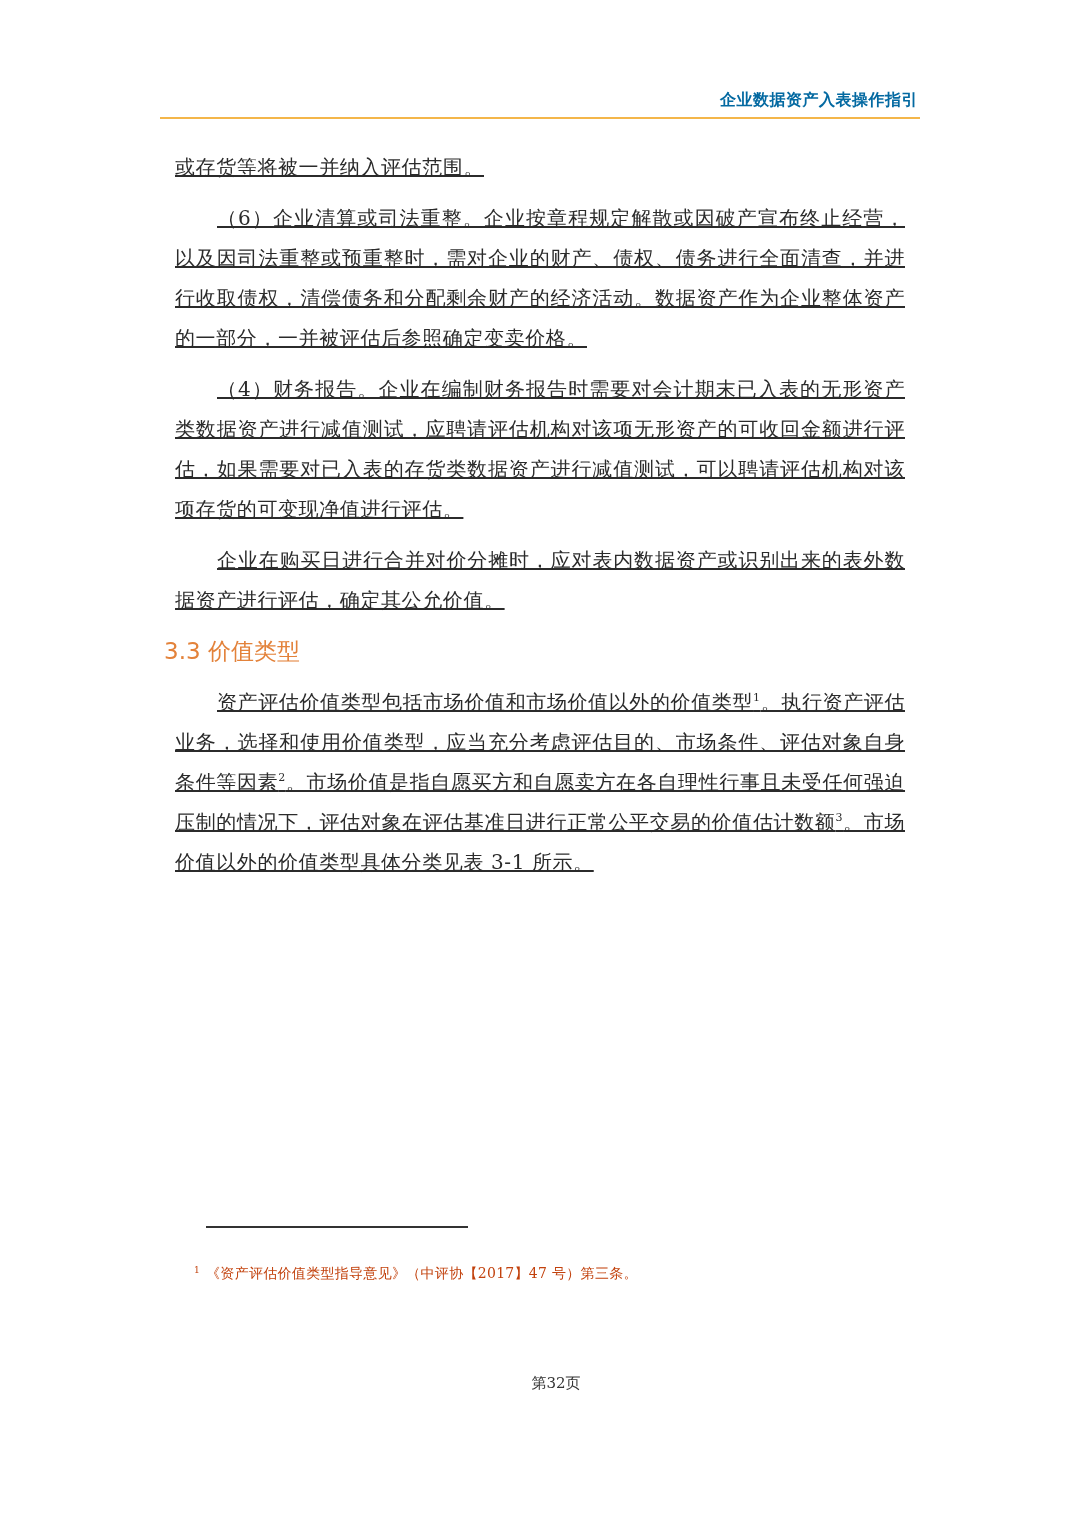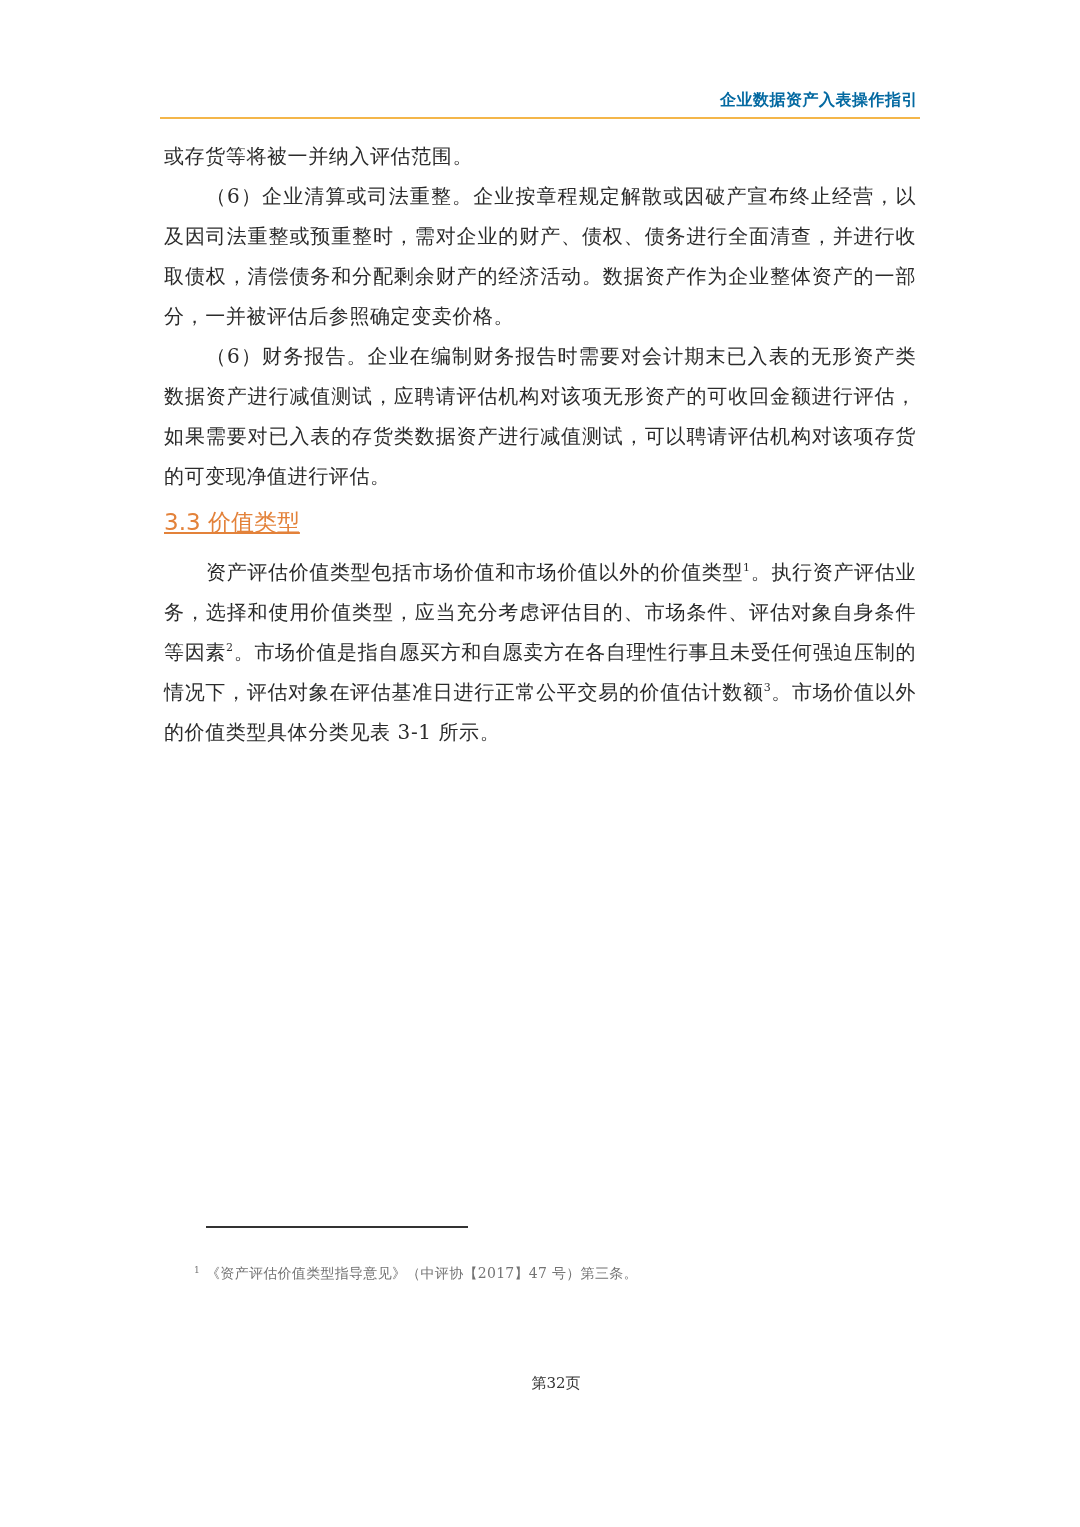--- a/index.html
+++ b/index.html
@@ -33,38 +33,38 @@
     height: 2px;
     background: #f4b64a;
   }
   .content {
     position: absolute;
     left: 164px;
     top: 136px;
     width: 752px;
   }
   .para {
-    margin: 0;
+    margin: 11px;
     font-size: 20px;
     line-height: 40px;
     text-align: justify;
     text-align-last: left;
     letter-spacing: 0.6px;
+    text-decoration: underline;
   }
   .para.indent {
     text-indent: 42px;
   }
   .section-heading {
     margin: 6px 0 10px 0;
     font-family: "DejaVu Sans", "Liberation Sans", sans-serif;
     font-size: 23px;
     line-height: 40px;
     color: #e3823a;
     font-weight: normal;
-    text-decoration: underline;
   }
   sup {
     font-size: 11px;
     line-height: 0;
     vertical-align: 8px;
   }
   .footnote-rule {
     position: absolute;
     left: 206px;
     top: 1226px;
@@ -74,21 +74,21 @@
   }
   .footnotes {
     position: absolute;
     left: 194px;
     top: 1250px;
     width: 700px;
   }
   .footnote {
     font-size: 14px;
     line-height: 40px;
-    color: #737373;
+    color: #c2410c;
     letter-spacing: 0.3px;
   }
   .footnote .fn-mark {
     font-size: 9px;
     vertical-align: 5px;
     margin-right: 6px;
   }
   .page-number {
     position: absolute;
     top: 1374px;
@@ -101,21 +101,22 @@
 </style>
 </head>
 <body>
 
 <div class="running-header">企业数据资产入表操作指引</div>
 <div class="header-rule"></div>
 
 <div class="content">
   <p class="para">或存货等将被一并纳入评估范围。</p>
   <p class="para indent">（6）企业清算或司法重整。企业按章程规定解散或因破产宣布终止经营，以及因司法重整或预重整时，需对企业的财产、债权、债务进行全面清查，并进行收取债权，清偿债务和分配剩余财产的经济活动。数据资产作为企业整体资产的一部分，一并被评估后参照确定变卖价格。</p>
-  <p class="para indent">（6）财务报告。企业在编制财务报告时需要对会计期末已入表的无形资产类数据资产进行减值测试，应聘请评估机构对该项无形资产的可收回金额进行评估，如果需要对已入表的存货类数据资产进行减值测试，可以聘请评估机构对该项存货的可变现净值进行评估。</p>
+  <p class="para indent">（4）财务报告。企业在编制财务报告时需要对会计期末已入表的无形资产类数据资产进行减值测试，应聘请评估机构对该项无形资产的可收回金额进行评估，如果需要对已入表的存货类数据资产进行减值测试，可以聘请评估机构对该项存货的可变现净值进行评估。</p>
+  <p class="para indent">企业在购买日进行合并对价分摊时，应对表内数据资产或识别出来的表外数据资产进行评估，确定其公允价值。</p>
 
   <h2 class="section-heading">3.3 价值类型</h2>
 
   <p class="para indent"><span>资产评估价值类型包括市场价值和市场价值以外的价值类型</span><sup>1</sup><span>。执行资产评估业务，选择和使用价值类型，应当充分考虑评估目的、市场条件、评估对象自身条件等因素</span><sup>2</sup><span>。市场价值是指自愿买方和自愿卖方在各自理性行事且未受任何强迫压制的情况下，评估对象在评估基准日进行正常公平交易的价值估计数额</span><sup>3</sup><span>。市场价值以外的价值类型具体分类见表 3-1 所示。</span></p>
 </div>
 
 <div class="footnote-rule"></div>
 
 <div class="footnotes">
   <div class="footnote"><span class="fn-mark">1</span><span>《资产评估价值类型指导意见》（中评协【2017】47 号）第三条。</span></div>

